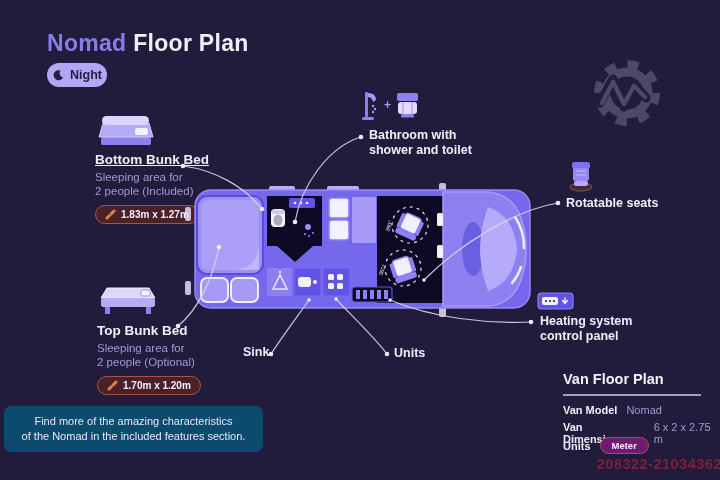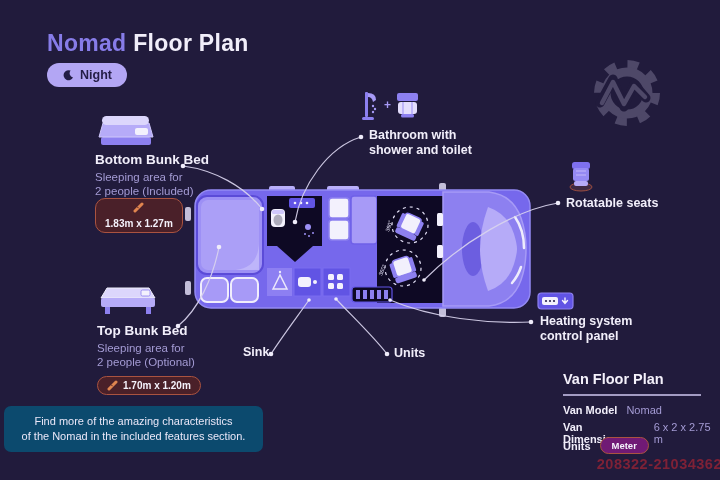--- a/index.html
+++ b/index.html
@@ -3,21 +3,21 @@
 <meta charset="utf-8">
 <style>
   html,body{margin:0;padding:0;background:#15102b;}
   *{box-sizing:border-box;font-family:"Liberation Sans",sans-serif;}
   #screen{position:relative;width:720px;height:480px;background:#211b3c;overflow:hidden;}
   .abs{position:absolute;}
   
   #title{left:47px;top:30px;font-size:23px;font-weight:700;color:#f1eefa;letter-spacing:.3px;}
   #title .accent{color:#877ce8;}
   #night-pill{left:47px;top:63px;display:inline-flex;align-items:center;gap:6px;background:#b3a6f4;
-    border-radius:14px;padding:5px 15px;color:#241d46;font-size:12.5px;font-weight:700;cursor:pointer;}
+    border-radius:14px;padding:5px 5px;color:#241d46;font-size:12.5px;font-weight:700;cursor:pointer;}
   
   .feat-title{font-size:13.5px;font-weight:700;color:#f1eefa;line-height:15px;}
   .feat-desc{font-size:11.5px;color:#a49bd4;line-height:14px;margin-top:3px;}
   .dim-badge{display:inline-flex;align-items:center;gap:5px;background:#4a2029;border:1.2px solid #aa5340;
     border-radius:10px;padding:3px 9px;color:#f4f1fb;font-size:10px;font-weight:700;}
   .label-bold{font-size:12.5px;font-weight:700;color:#f1eefa;line-height:15px;}
   
   #banner{left:4px;top:406px;width:259px;height:46px;background:#0c4a6e;border-radius:7px;
     display:flex;flex-direction:column;align-items:center;justify-content:center;
     color:#eae7f8;font-size:11px;line-height:15px;text-align:center;}
@@ -59,26 +59,26 @@
 
   <div class="abs" style="left:95px;top:110px;">
     <span>
       <svg width="64" height="38" viewBox="0 0 64 38">
         <rect x="6" y="27" width="50" height="8" rx="2" fill="#8d80f0"></rect>
         <path d="M8,13 L54,13 L58,27 L4,27 Z" fill="#b6abf8" stroke="#cfc7fb" stroke-width="1"></path>
         <rect x="7" y="6" width="47" height="9" rx="4.5" fill="#dcd6fc"></rect>
         <rect x="40" y="18" width="13" height="7" rx="2" fill="#f3f1fd"></rect>
       </svg>
     </span>
-    <div class="feat-title" style="margin-top:4px;">Bottom Bunk Bed</div>
+    <div class="feat-title" style="margin-top:4px;text-decoration:underline;">Bottom Bunk Bed</div>
     <div class="feat-desc">
       <div>Sleeping area for</div>
       <div>2 people (Included)</div>
     </div>
-    <div class="dim-badge" style="flex-direction:column;">
+    <div class="dim-badge" style="margin-top:7px;">
       <span>
         <svg width="11" height="11" viewBox="0 0 11 11">
             <line x1="2" y1="9" x2="9" y2="2" stroke="#e0854f" stroke-width="3" stroke-linecap="round"></line>
             <line x1="4" y1="4.6" x2="5.6" y2="6.2" stroke="#4a2029" stroke-width="1"></line>
           </svg>
       </span>
       <span>1.83m x 1.27m</span>
     </div>
   </div>
 

